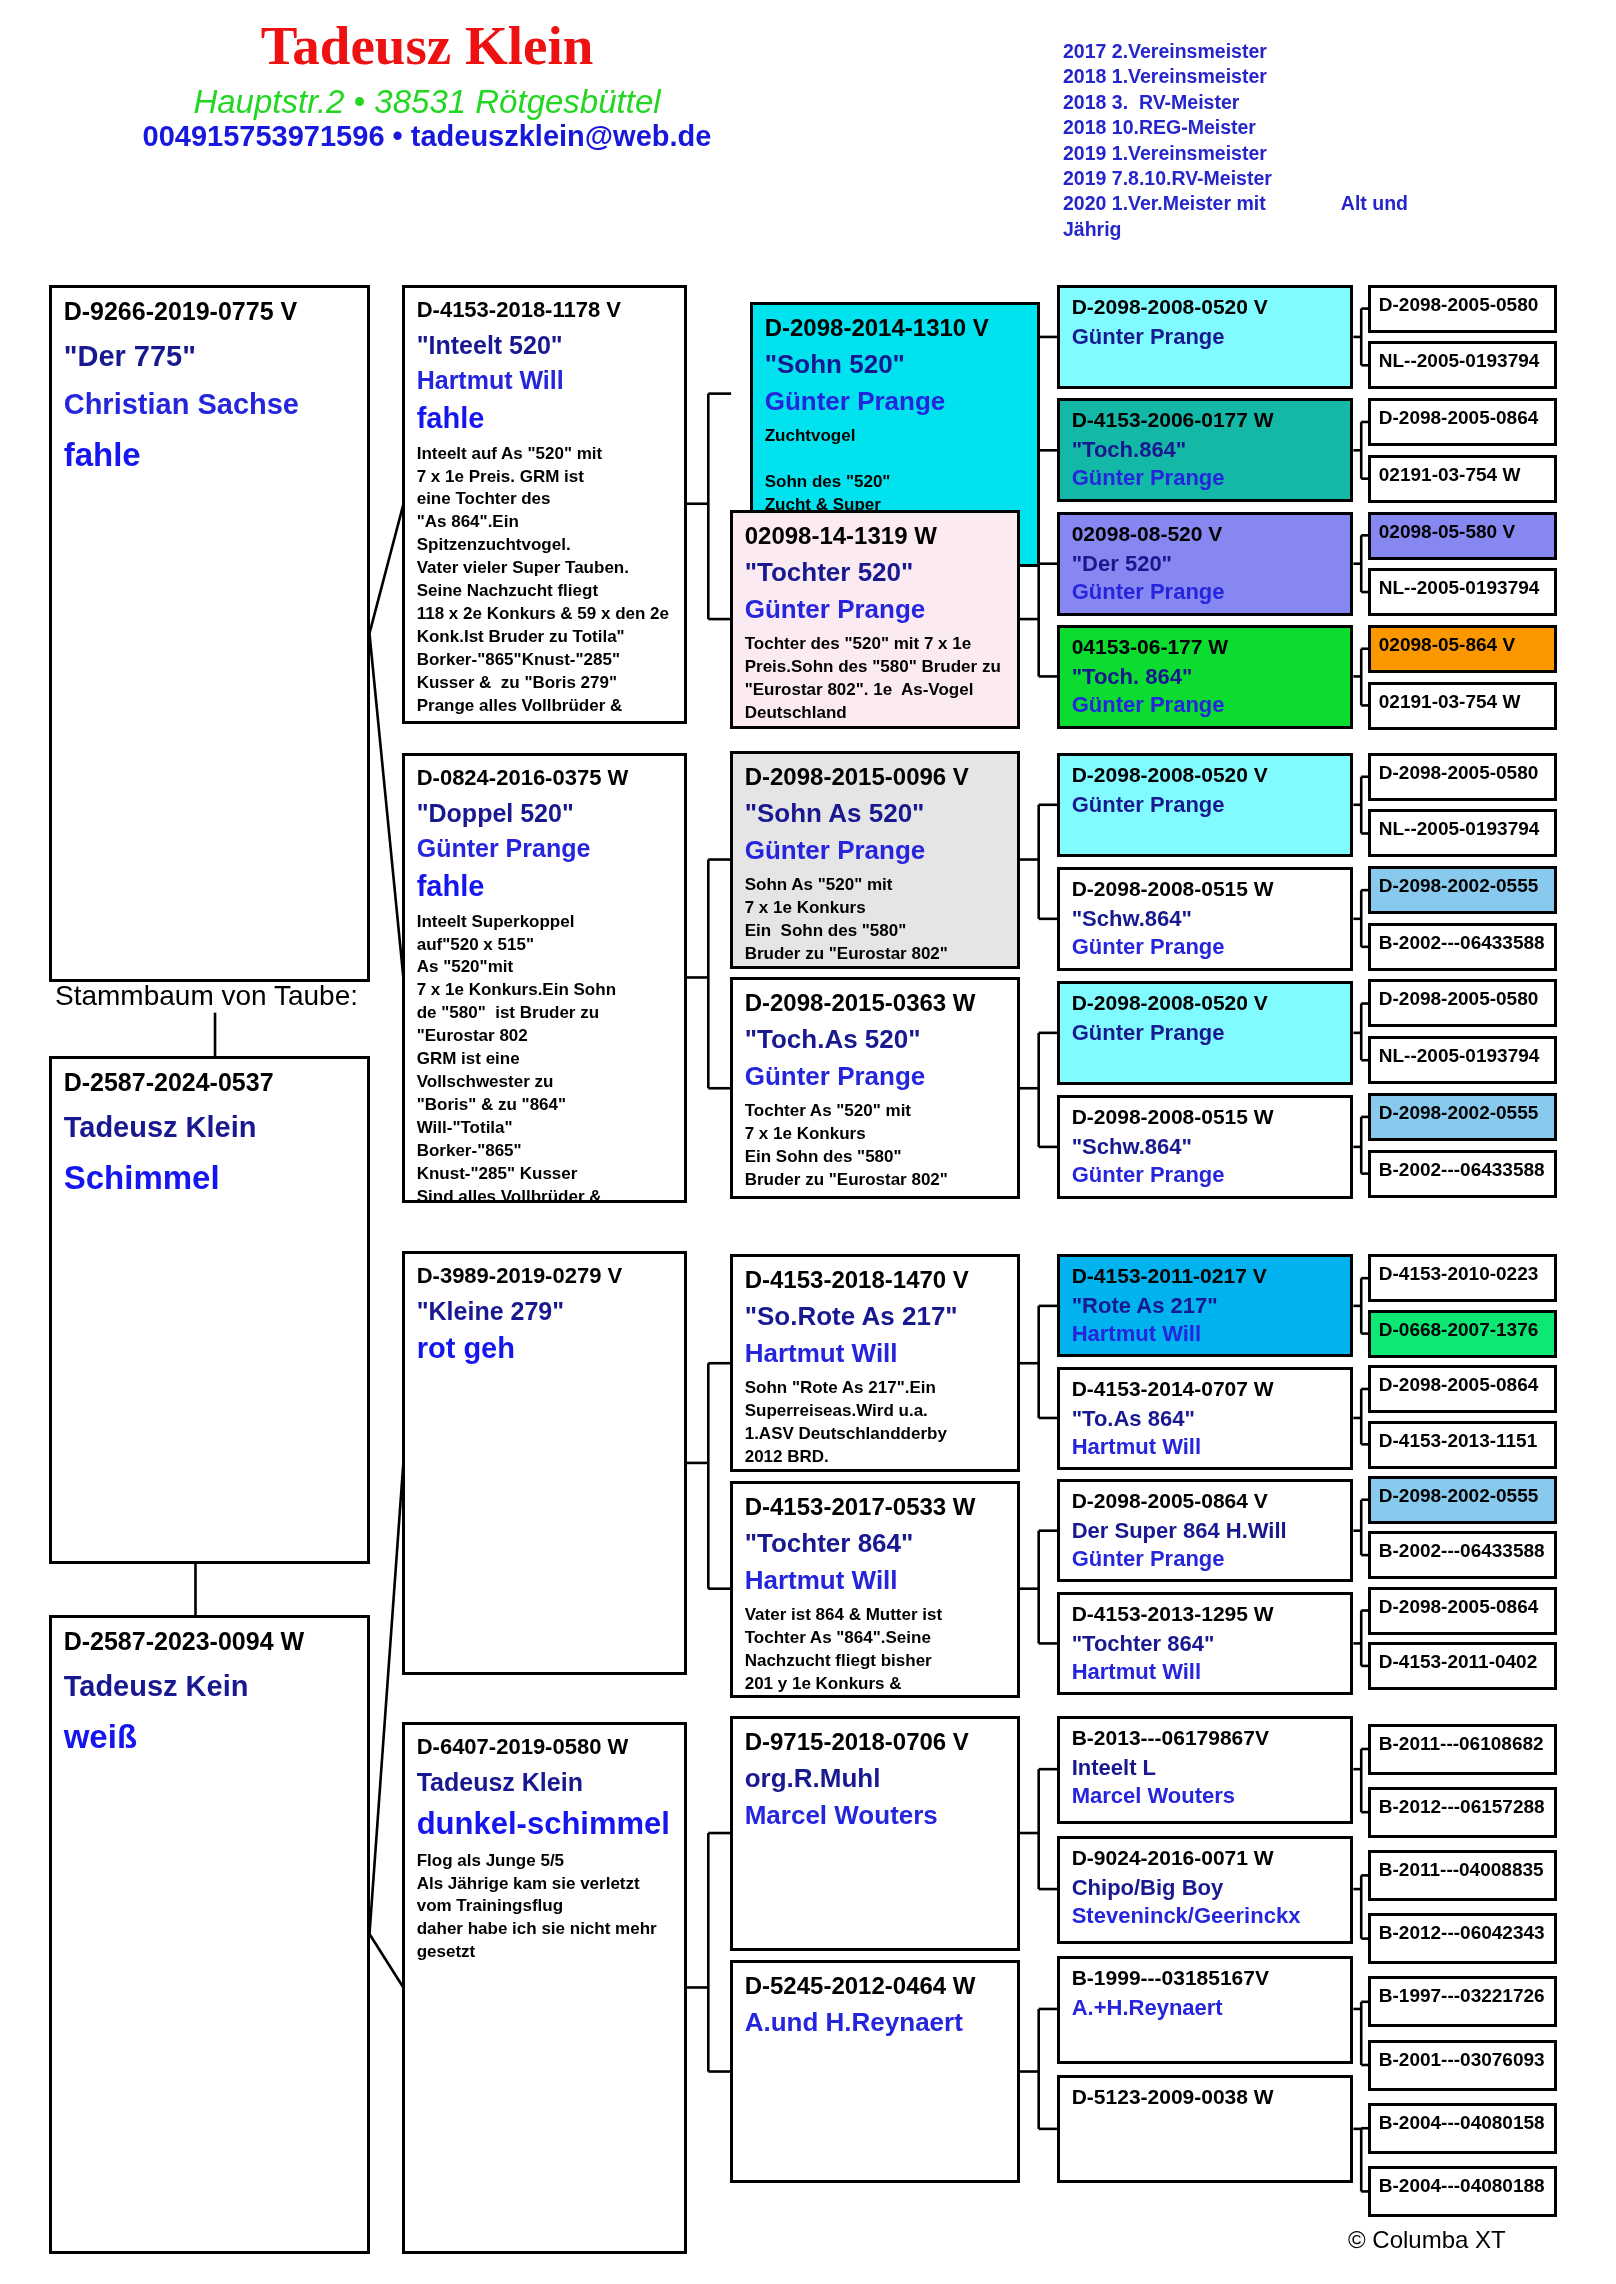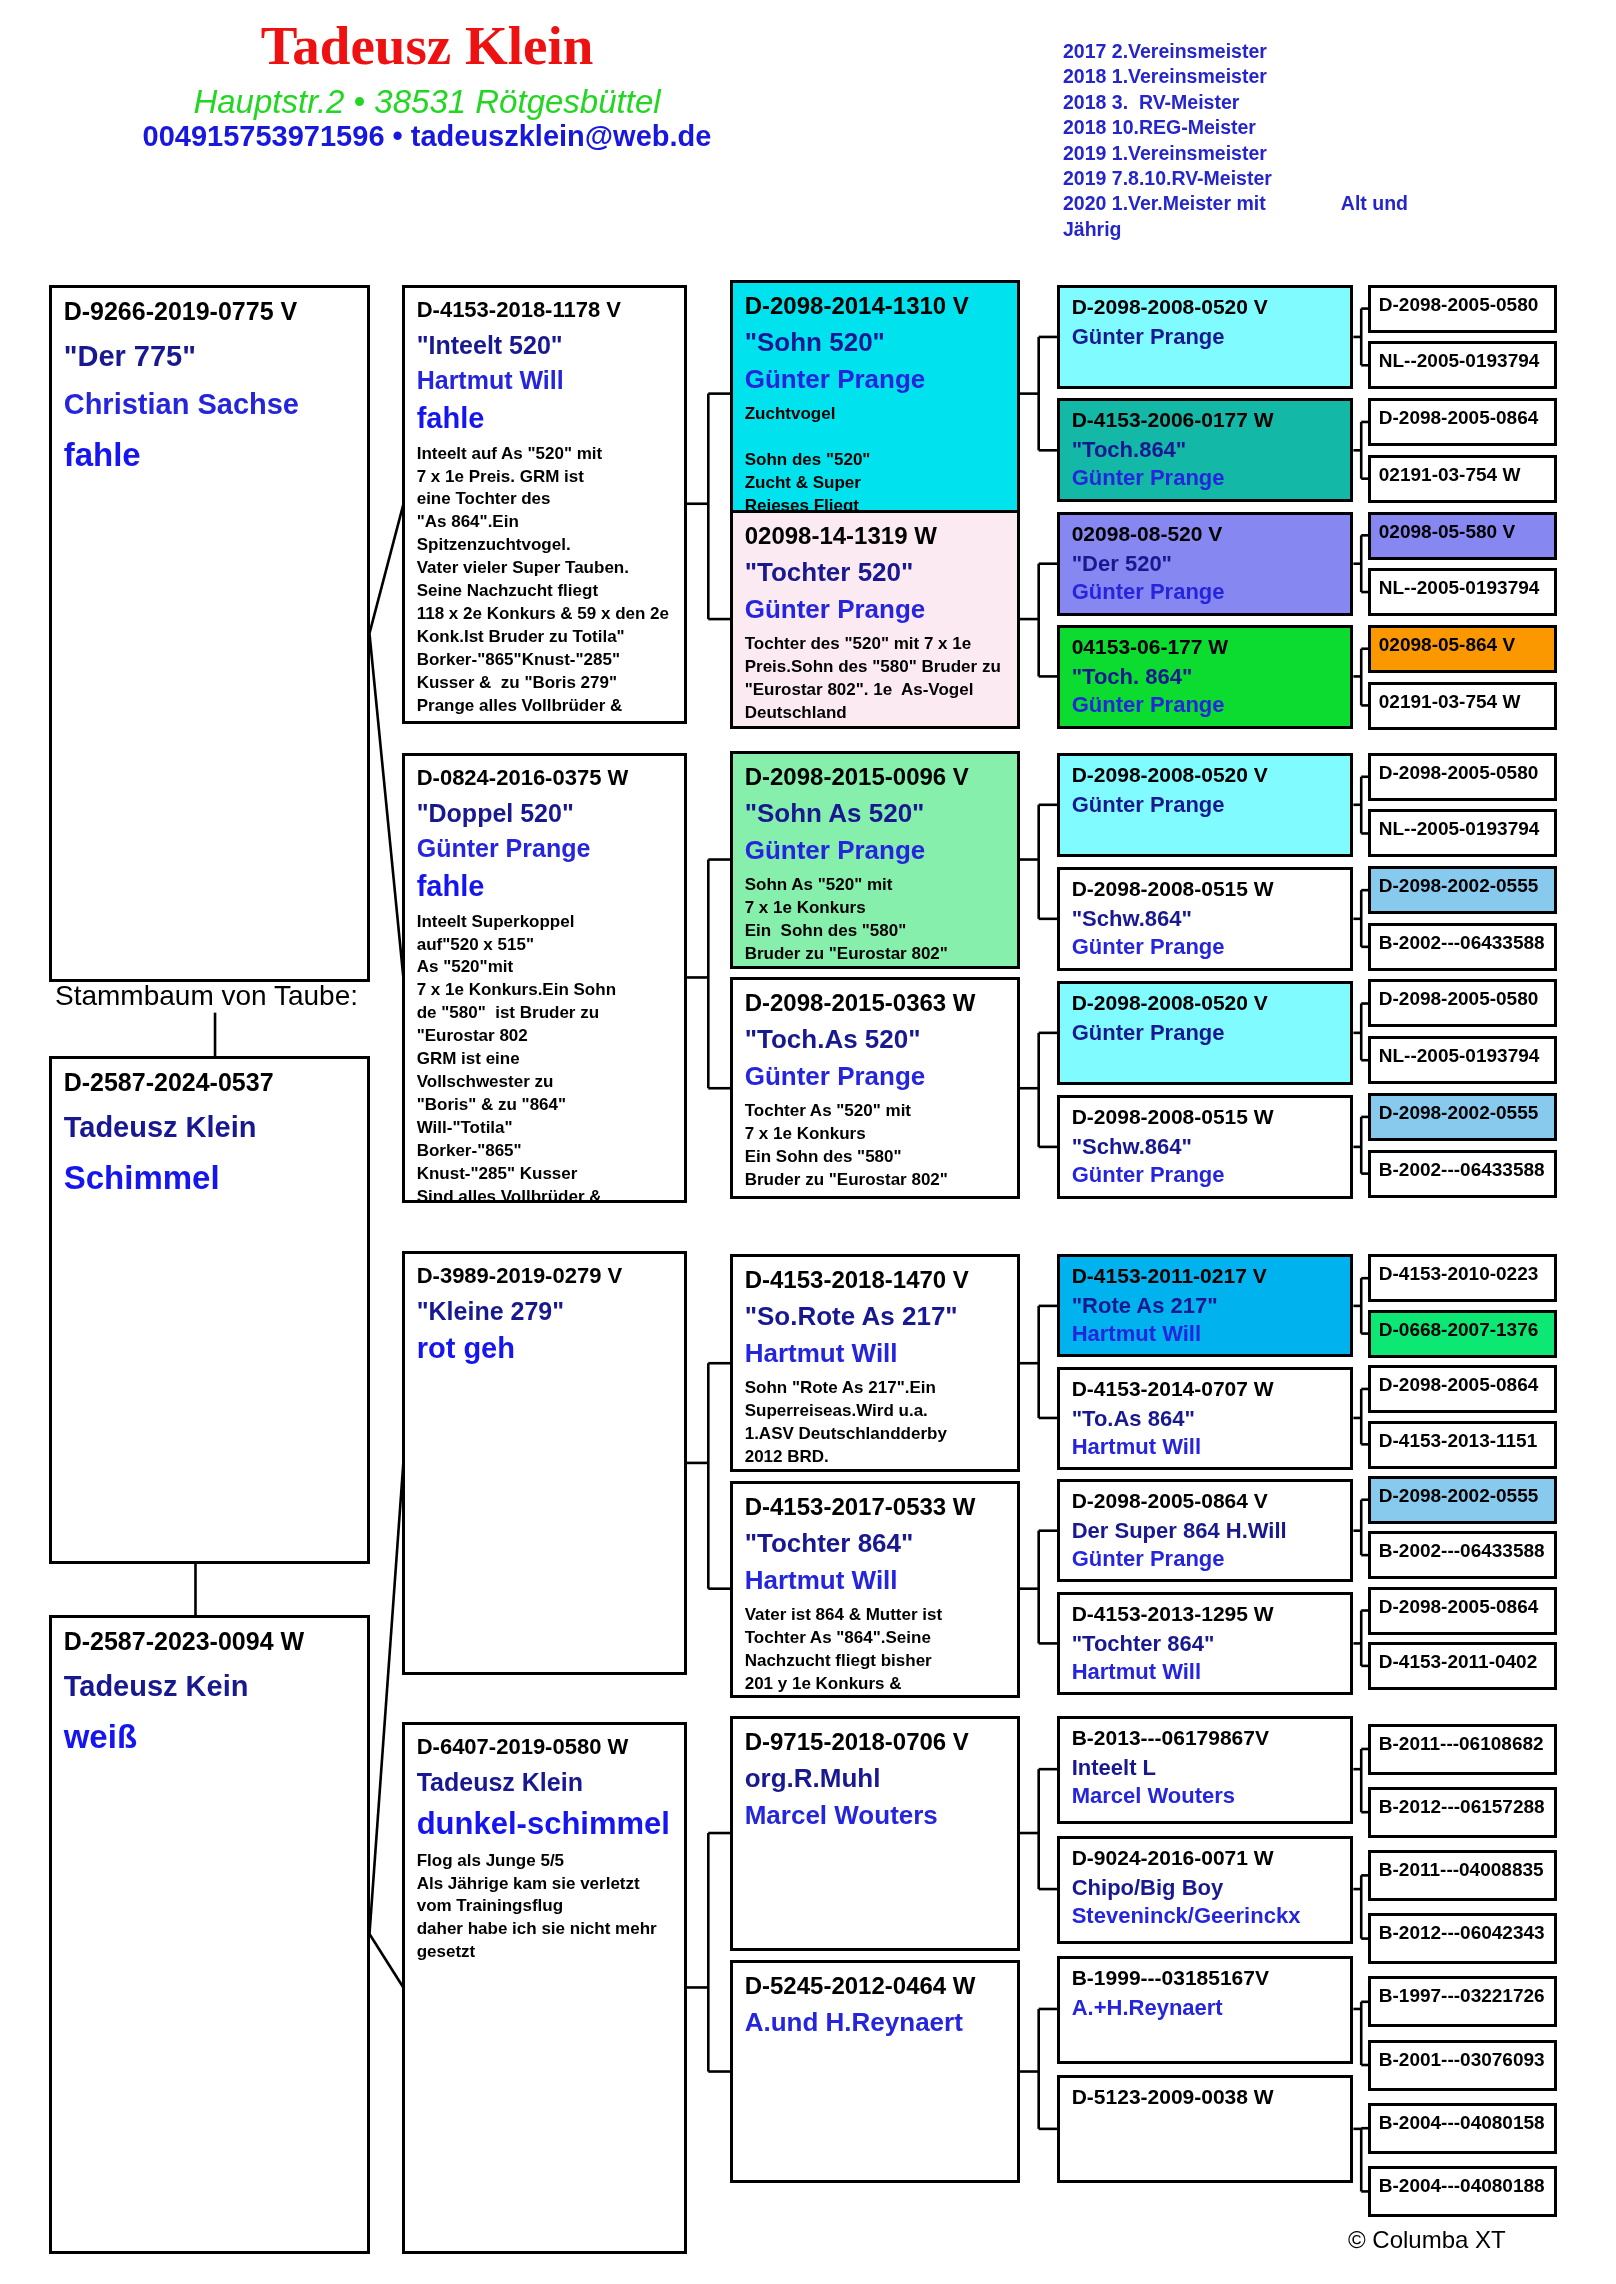--- a/index.html
+++ b/index.html
@@ -252,41 +252,41 @@
     <div class="ring">D-6407-2019-0580 W</div>
     <div class="owner-navy c2n" style="font-size:25px;margin-bottom:9px">Tadeusz Klein</div>
     <div class="plum plum-lg">dunkel-schimmel</div>
     <div class="note">Flog als Junge 5/5
 Als Jährige kam sie verletzt
 vom Trainingsflug
 daher habe ich sie nicht mehr
 gesetzt</div>
   </div>
 
-  <div class="box c3" style="top: 280px; height: 265px; background-color: rgb(0, 227, 238);">
+  <div class="box c3" style="top: 302px; height: 265px; background-color: rgb(0, 227, 238); margin-left: 20px;">
     <div class="ring">D-2098-2014-1310 V</div>
     <div class="bname">"Sohn 520"</div>
     <div class="owner">Günter Prange</div>
     <div class="note">Zuchtvogel
 
 Sohn des "520"
 Zucht &amp; Super
 Reieses Fliegt</div>
   </div>
   <div class="box c3" style="top: 510px; height: 219px; background-color: rgb(252, 234, 242);">
     <div class="ring">02098-14-1319 W</div>
     <div class="bname">"Tochter 520"</div>
     <div class="owner">Günter Prange</div>
     <div class="note">Tochter des "520" mit 7 x 1e
 Preis.Sohn des "580" Bruder zu
 "Eurostar 802". 1e  As-Vogel
 Deutschland
 2001 mit  979,30 Aspkt</div>
   </div>
-  <div class="box c3" style="top: 751px; height: 218px; background-color: #86efac;">
+  <div class="box c3" style="top: 751px; height: 218px; background-color: #e5e5e5;">
     <div class="ring">D-2098-2015-0096 V</div>
     <div class="bname">"Sohn As 520"</div>
     <div class="owner">Günter Prange</div>
     <div class="note">Sohn As "520" mit
 7 x 1e Konkurs
 Ein  Sohn des "580"
 Bruder zu "Eurostar 802"
 Mutter ist eine Vollschwester</div>
   </div>
   <div class="box c3" style="top:977px;height:222px">

